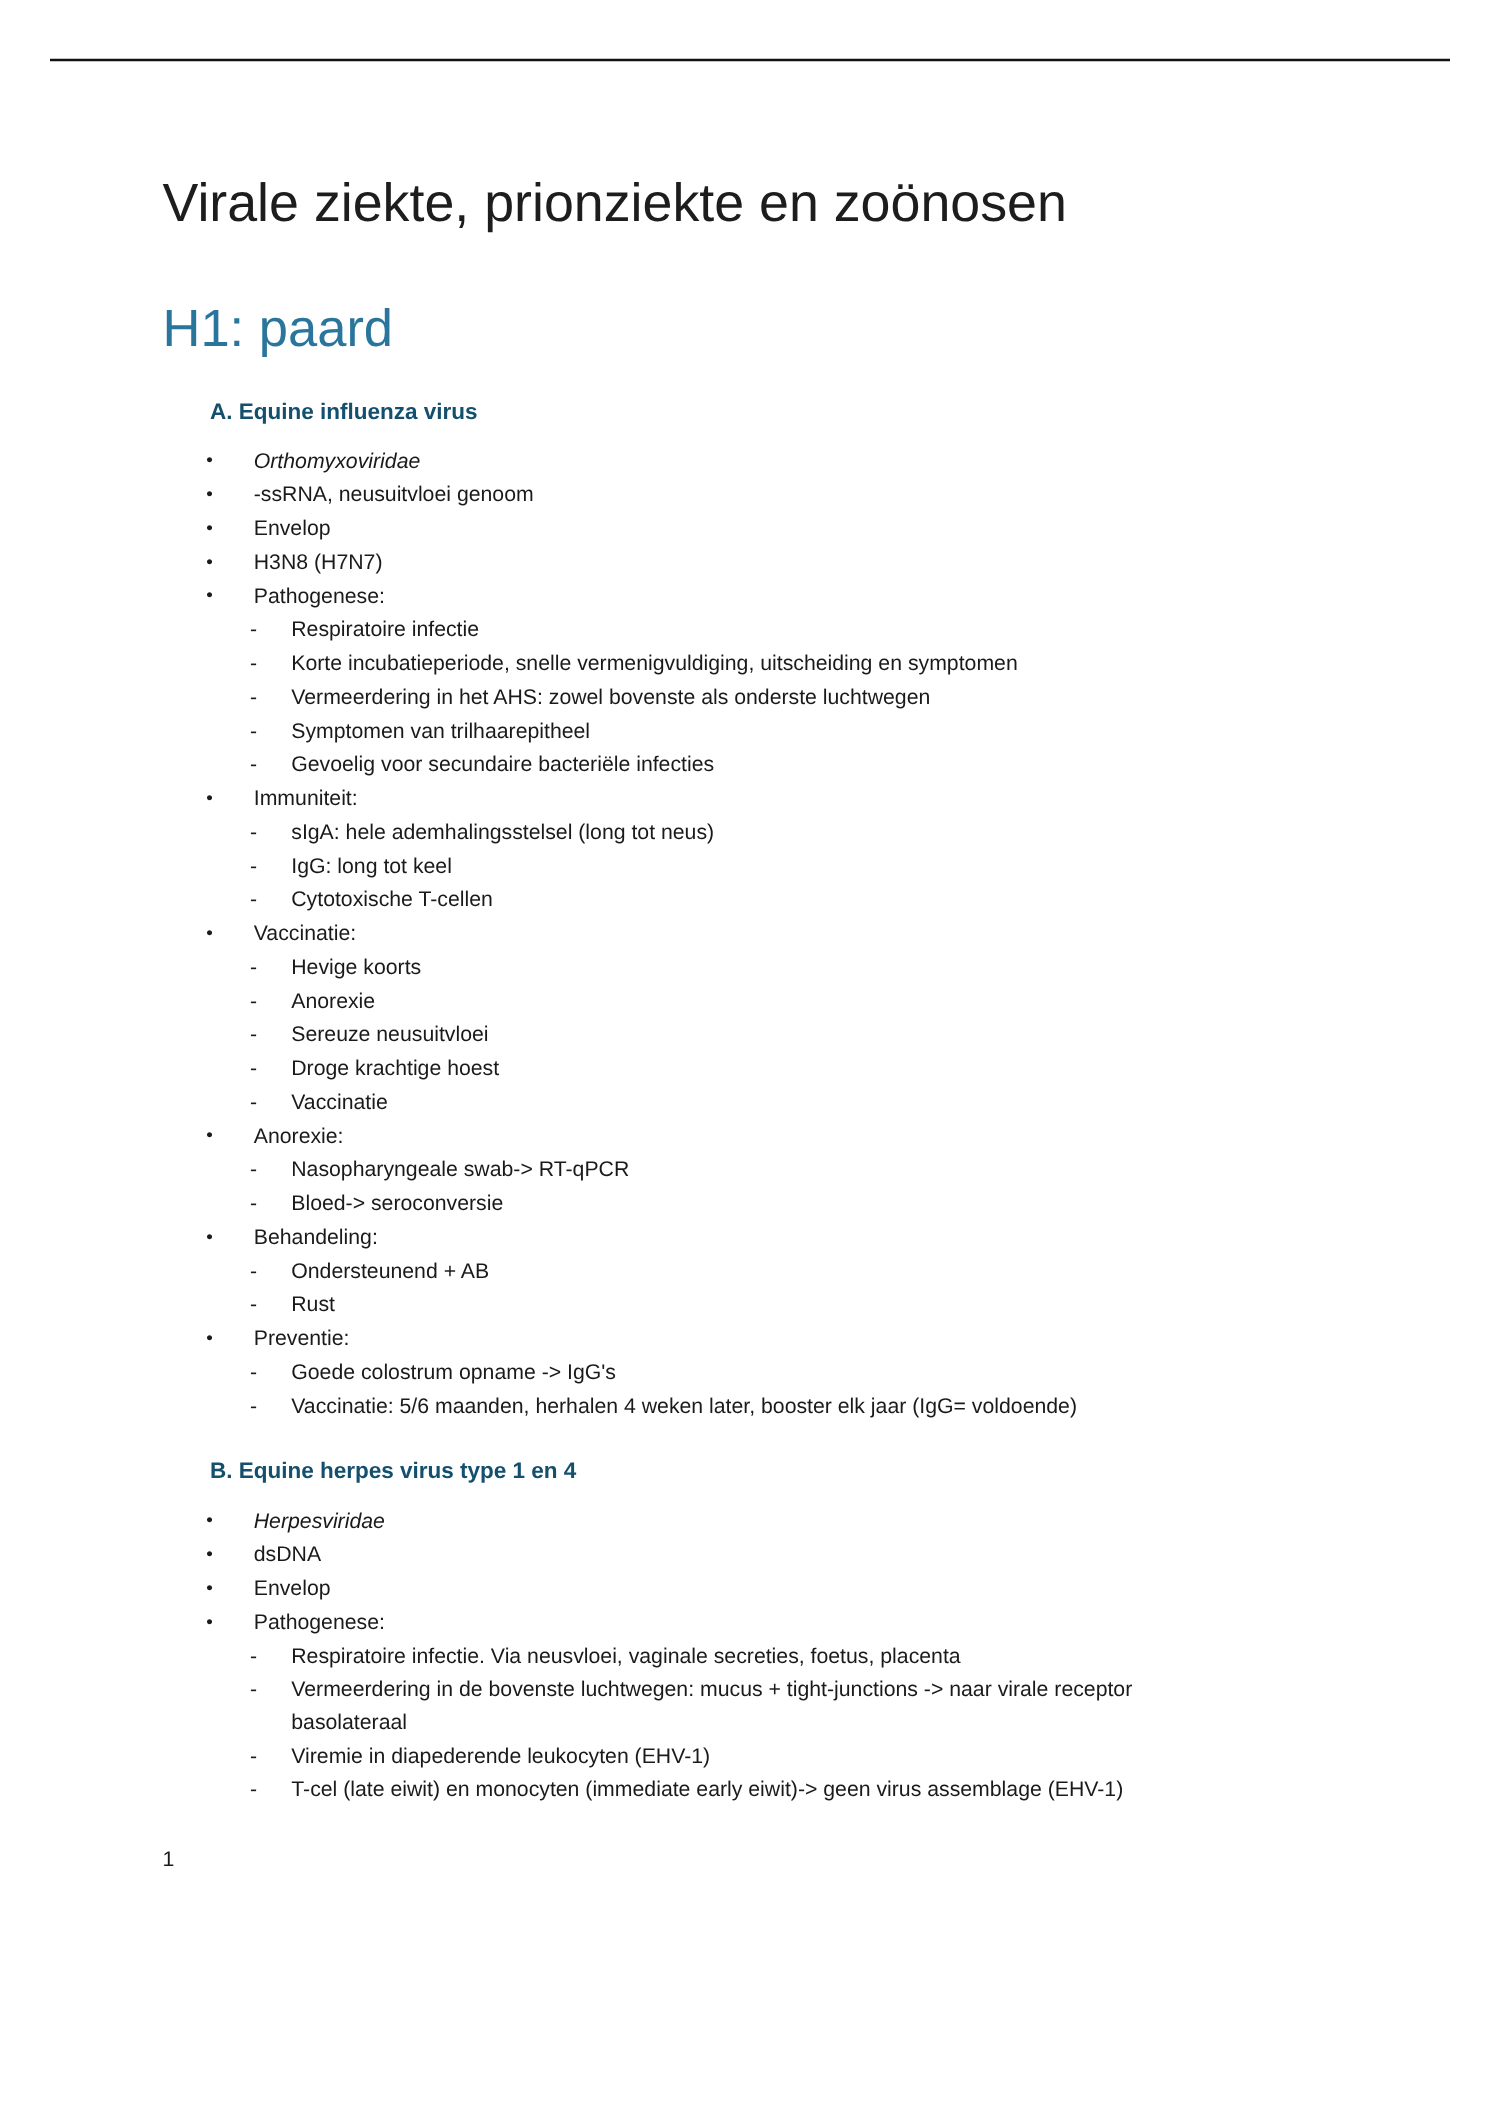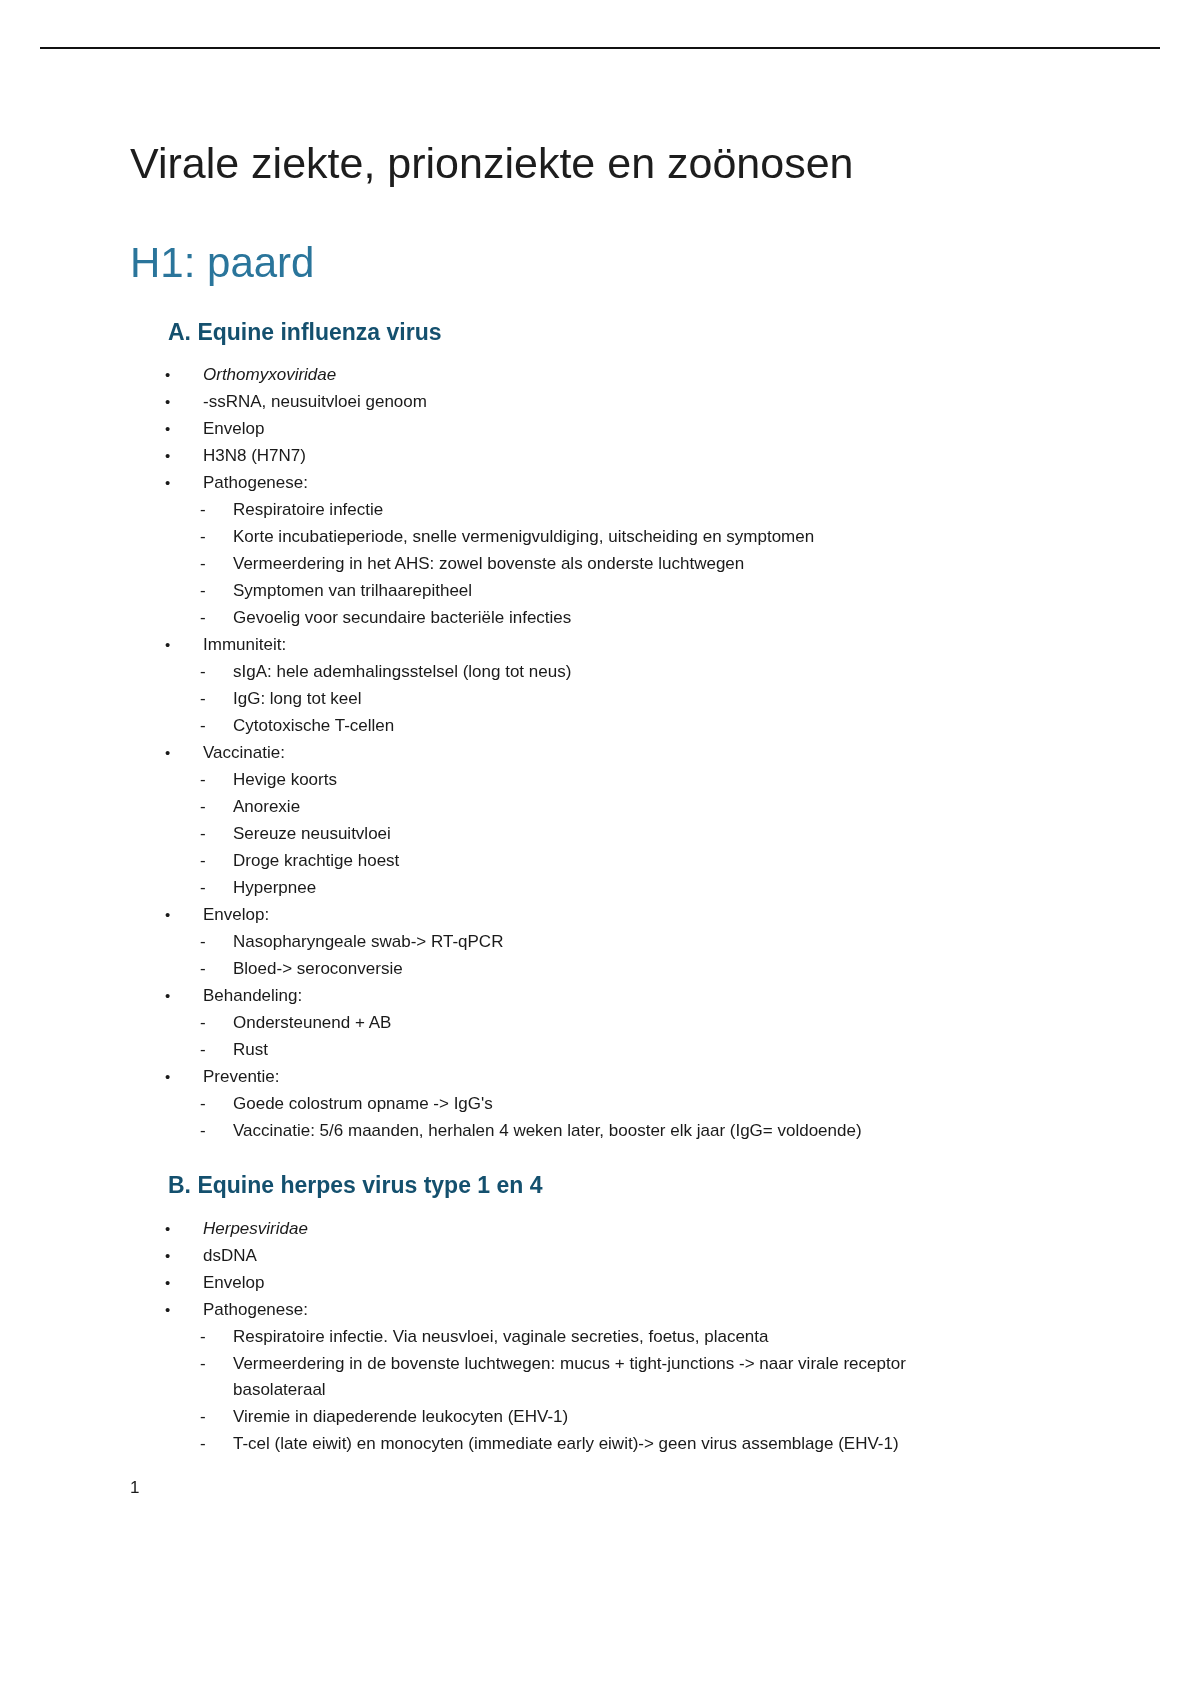--- a/index.html
+++ b/index.html
@@ -25,21 +25,21 @@
   }
   .chapter-heading {
     margin: 50px 60px 0 130px;
     font-size: 42px;
     font-weight: 400;
     color: #2a759b;
     line-height: 1.2;
   }
   .section-heading {
     margin: 30px 60px 16px 168px;
-    font-size: 23px;
+    font-size: 18px;
     font-weight: 700;
     color: #14506e;
     line-height: 1.2;
   }
   .section-heading.gap-large { margin-top: 28px; }
   ul.list { list-style: none; }
   li.item {
     display: flex;
     line-height: 26px;
     margin-bottom: 1px;
@@ -141,25 +141,25 @@
         <li class="item lvl2">
           <span class="marker">-</span>
           <span class="text">Sereuze neusuitvloei</span>
         </li>
         <li class="item lvl2">
           <span class="marker">-</span>
           <span class="text">Droge krachtige hoest</span>
         </li>
         <li class="item lvl2">
           <span class="marker">-</span>
-          <span class="text">Hyperpnee</span>
-        </li>
-        <li class="item lvl1">
-          <span class="marker">•</span>
-          <span class="text">Envelop:</span>
+          <span class="text">Vaccinatie</span>
+        </li>
+        <li class="item lvl1">
+          <span class="marker">•</span>
+          <span class="text">Anorexie:</span>
         </li>
         <li class="item lvl2">
           <span class="marker">-</span>
           <span class="text">Nasopharyngeale swab-&gt; RT-qPCR</span>
         </li>
         <li class="item lvl2">
           <span class="marker">-</span>
           <span class="text">Bloed-&gt; seroconversie</span>
         </li>
         <li class="item lvl1">

